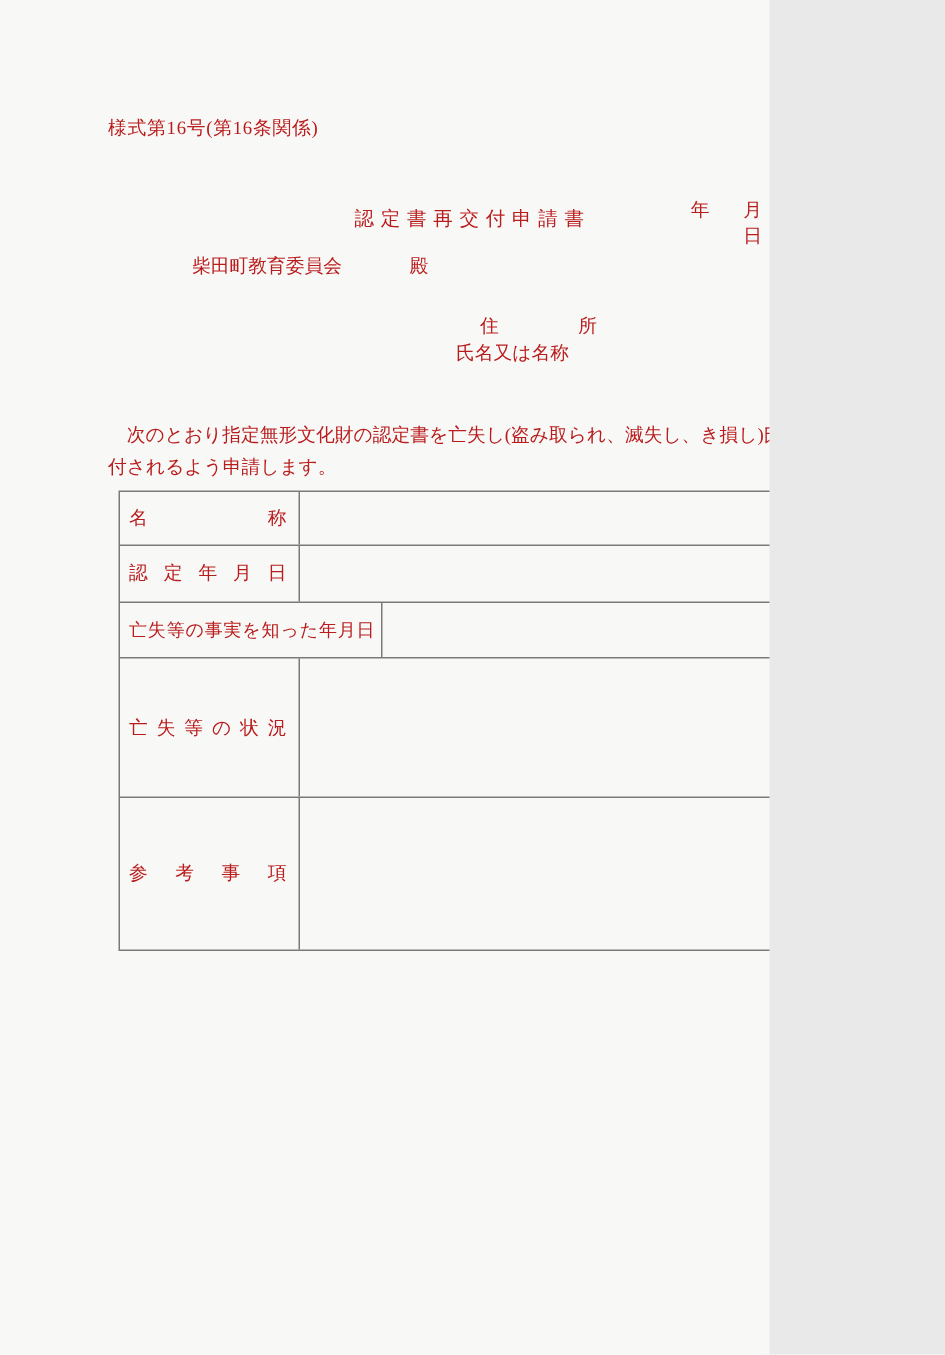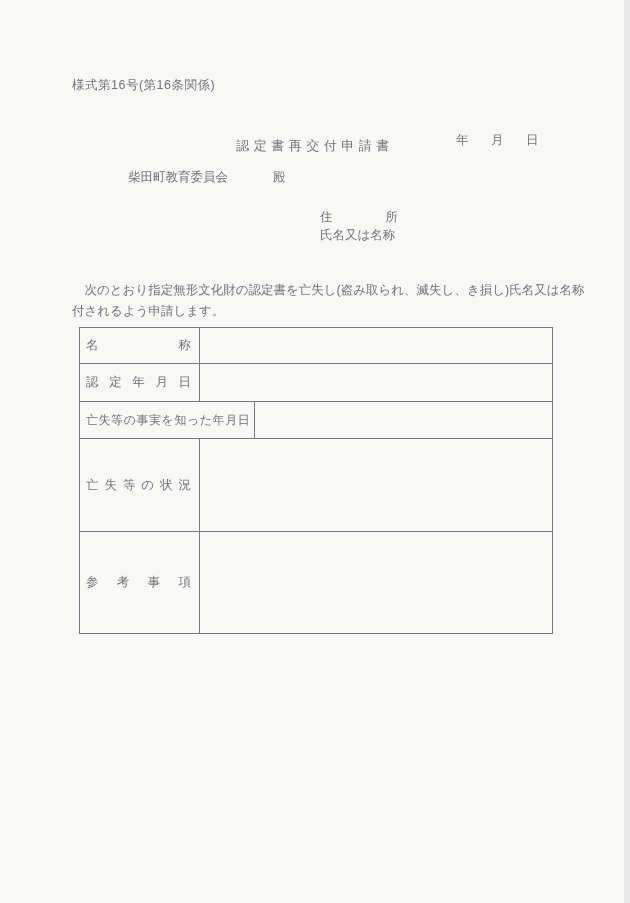--- a/index.html
+++ b/index.html
@@ -1,58 +1,59 @@
 <!DOCTYPE html>
 <html><head>
 <meta charset="utf-8">
 <style>
   html, body { margin: 0; padding: 0; }
   body { background: #e9e9e9; }
   .page {
     position: relative;
-    width: 624px;
+    width: 513px;
     height: 903px;
     background: #f8f8f7;
-    color: #737373;
-    font-family: Liberation Sans, sans-serif;
+    color: #b91c1c;
+    font-family: Liberation Serif, serif;
     font-size: 12.5px;
     overflow: hidden;
   }
   .form-number {
     position: absolute;
     left: 72px; top: 77px;
     letter-spacing: 0.5px;
   }
   .doc-title {
     position: absolute;
     left: 0; top: 97px;
     width: 630px;
     text-align: center;
     font-size: 13px;
     letter-spacing: 4.5px;
     margin-top: 40px;
   }
   .date-line {
     position: absolute;
-    left: 456px; top: 132px;
+    left: 440px; top: 132px;
     letter-spacing: 5px;
+    text-align: right;
   }
   .addressee {
     position: absolute;
     left: 85px; top: 169px; margin-left: 43px;
   }
   .honorific { display: inline-block; margin-left: 45px; }
   .address-label {
     position: absolute;
     left: 320px; top: 209px;
     width: 78px;
   }
   .name-label {
     position: absolute;
-    left: 320px; top: 227px;
+    left: 304px; top: 227px;
   }
   .statement {
     position: absolute;
     left: 72px; top: 280px;
     width: 545px;
     line-height: 21px;
     white-space: pre-line;
   }
   .form-table {
     position: absolute;

